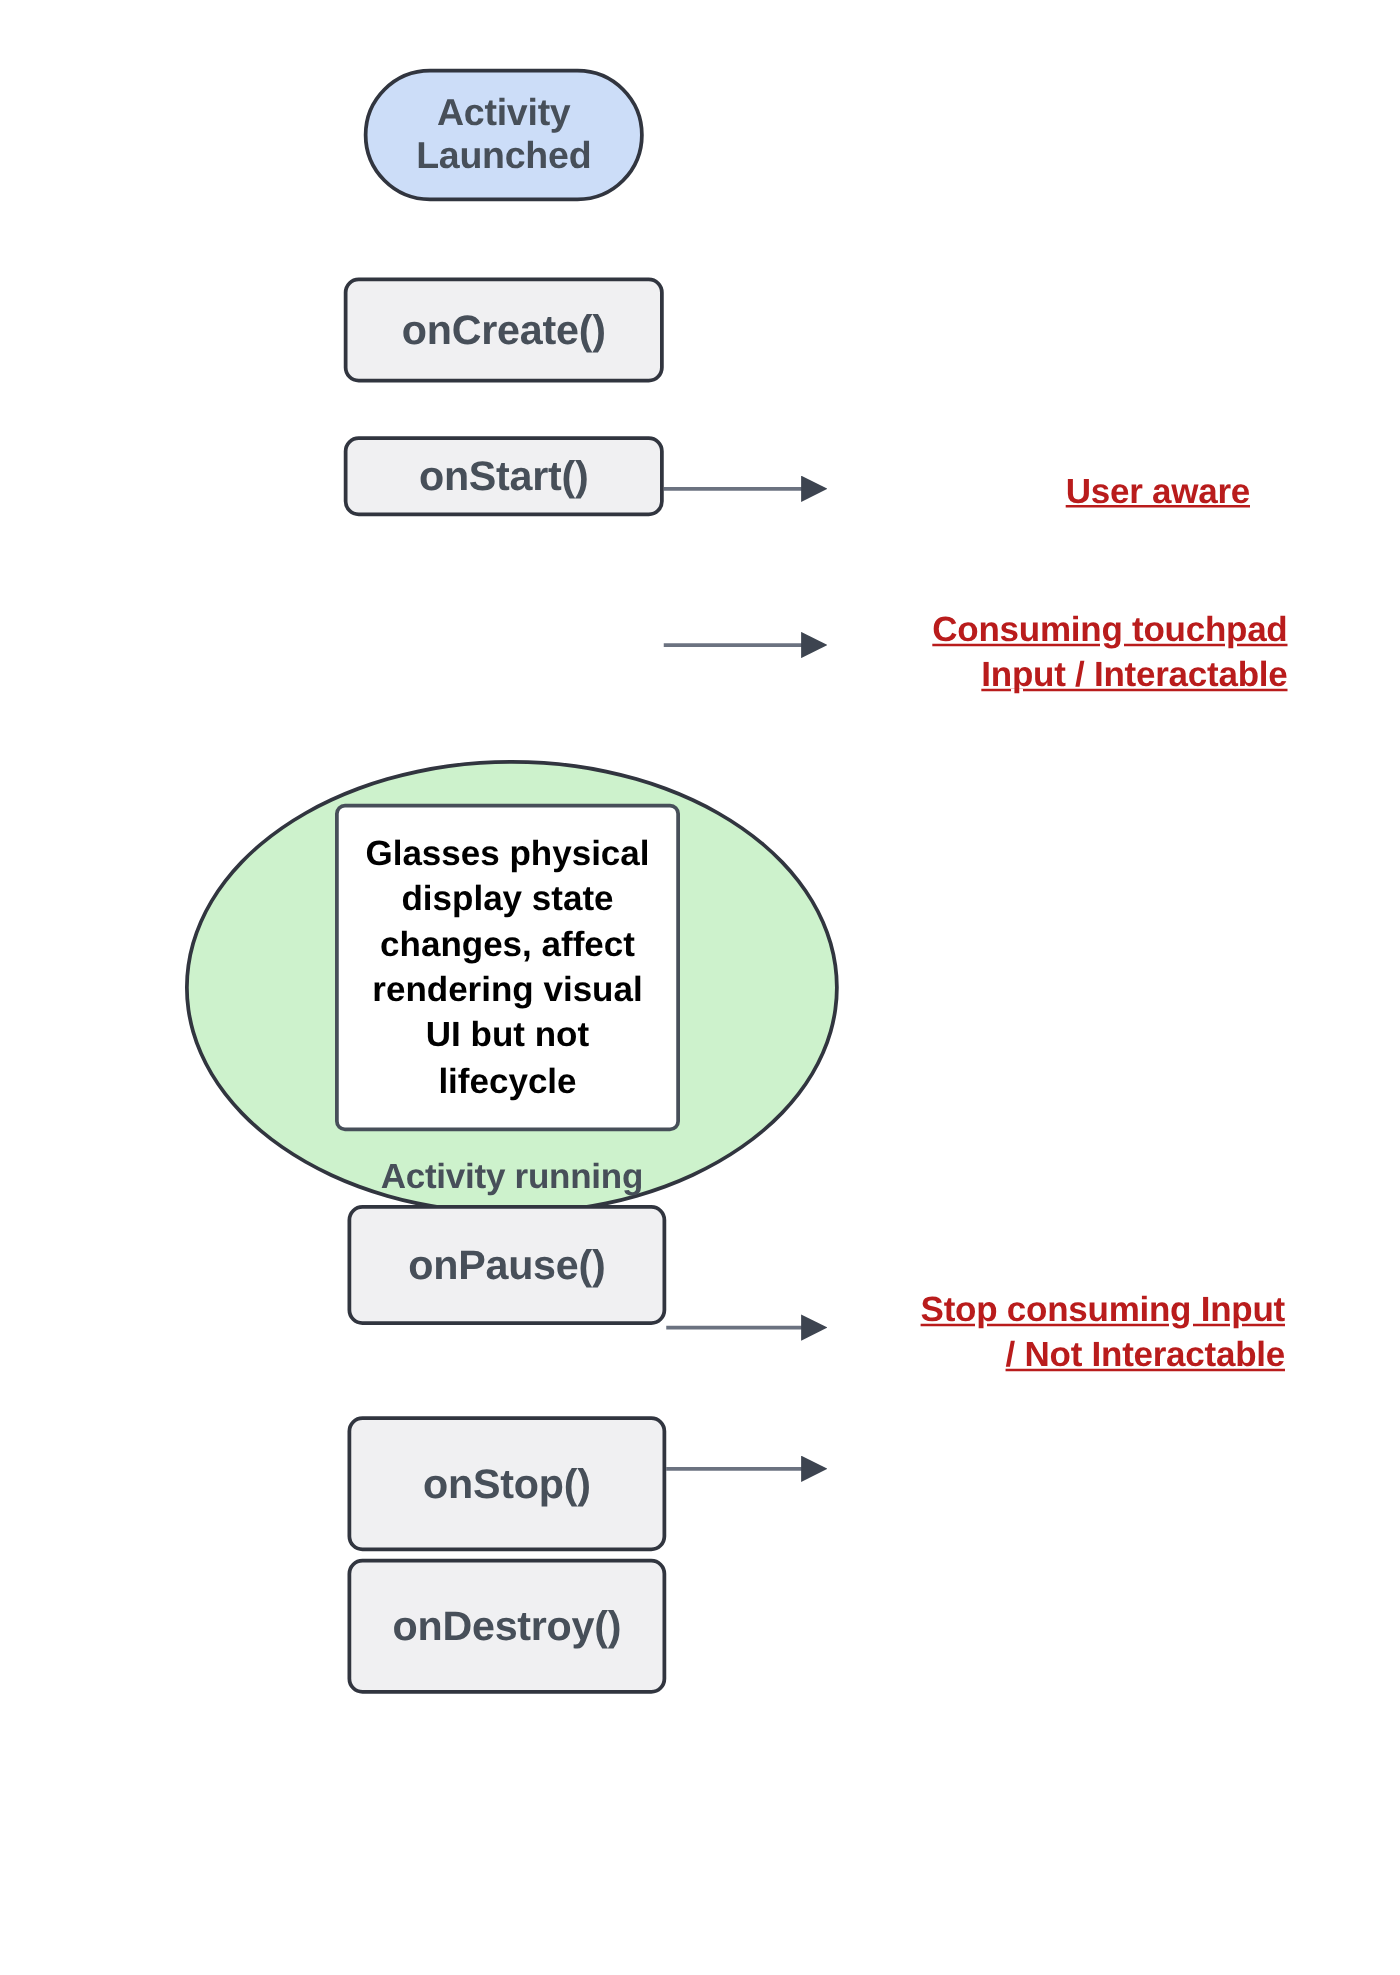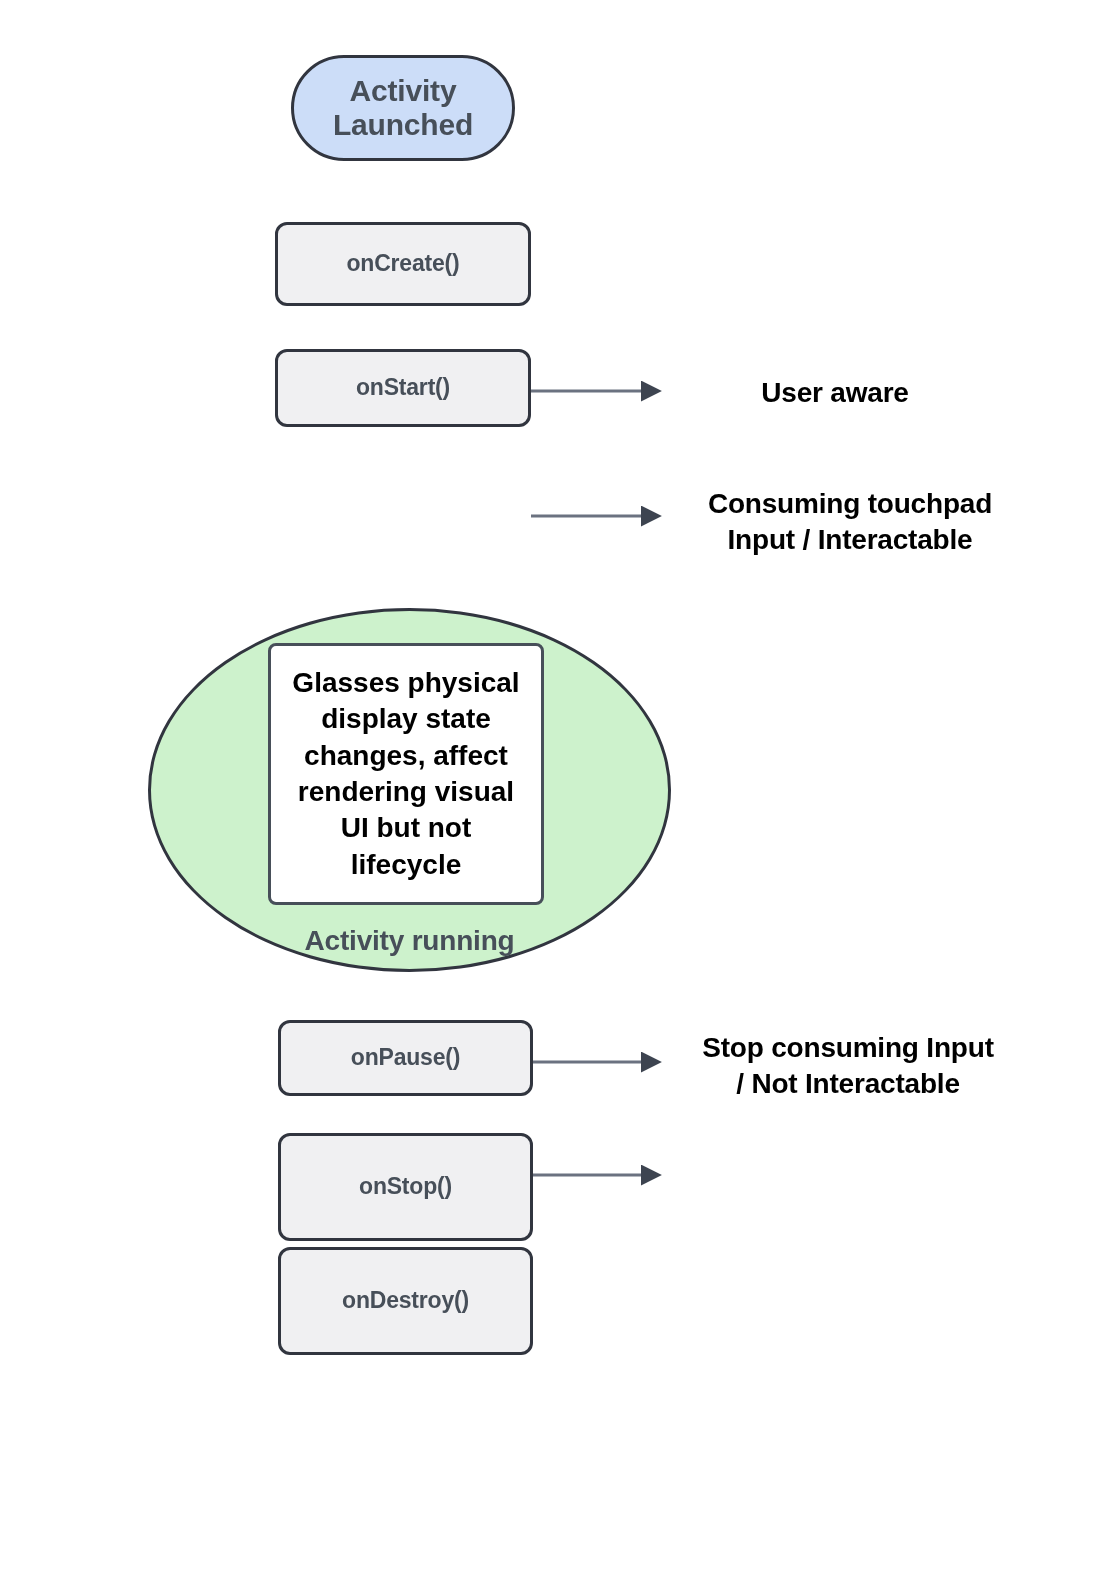--- a/index.html
+++ b/index.html
@@ -51,21 +51,21 @@
   }
   .pill-end {
     background: #f7dbdd;
     font-size: 30px;
   }
 
   
   .callback {
     background: #f0f0f2;
     border-radius: 12px;
-    font-size: 23px;
+    font-size: 33px;
   }
 
   
   .running-ellipse {
     position: absolute;
     box-sizing: border-box;
     border: 3px solid #31353f;
     border-radius: 50%;
     background: #cdf2cc;
   }
@@ -91,27 +91,28 @@
     font-weight: bold;
     font-size: 28px;
     line-height: 1.3;
     padding: 4px 16px;
     white-space: pre-line;
   }
 
   
   .side-label {
     position: absolute;
-    text-align: center;
+    text-align: right;
     font-size: 28px;
     font-weight: bold;
-    color: #000000;
+    color: #b91c1c;
     line-height: 1.3;
     letter-spacing: -0.2px;
     white-space: pre-line;
+    text-decoration: underline;
   }
 
   
   .arrow-svg {
     position: absolute;
     left: 0;
     top: 0;
     width: 1120px;
     height: 1580px;
     pointer-events: none;
@@ -149,40 +150,40 @@
 
   <div class="node pill pill-start" style="left:291px; top:55px; width:224px; height:106px;">
     <span style="white-space:pre-line;">Activity
 Launched</span>
   </div>
 
   <div class="node callback" style="left:275px; top:222px; width:256px; height:84px;">
     <span>onCreate()</span>
   </div>
 
-  <div class="node callback" style="left:275px; top:349px; width:256px; height:78px;">
+  <div class="node callback" style="left:275px; top:349px; width:256px; height:64px;">
     <span>onStart()</span>
   </div>
   <div class="side-label" style="left:670px; top:375px; width:330px;">User aware</div>
 
   <div class="side-label" style="left:670px; top:486px; width:360px;">Consuming touchpad
 Input / Interactable</div>
 
   <div class="running-ellipse" style="left:148px; top:608px; width:523px; height:364px;"></div>
 
   <div class="inner-note" style="left:268px; top:643px; width:276px; height:262px;">Glasses physical
 display state
 changes, affect
 rendering visual
 UI but not
 lifecycle</div>
 
   <div class="running-label" style="left:148px; top:925px; width:523px;">Activity running</div>
 
-  <div class="node callback" style="left:278px; top:1020px; width:255px; height:76px;">
+  <div class="node callback" style="left:278px; top:964px; width:255px; height:96px;">
     <span>onPause()</span>
   </div>
   <div class="side-label" style="left:668px; top:1030px; width:360px;">Stop consuming Input
 / Not Interactable</div>
 
   <div class="node callback" style="left:278px; top:1133px; width:255px; height:108px;border-radius:12px;">
     <span>onStop()</span>
   </div>
 
   <div class="node callback" style="left:278px; top:1247px; width:255px; height:108px;">

